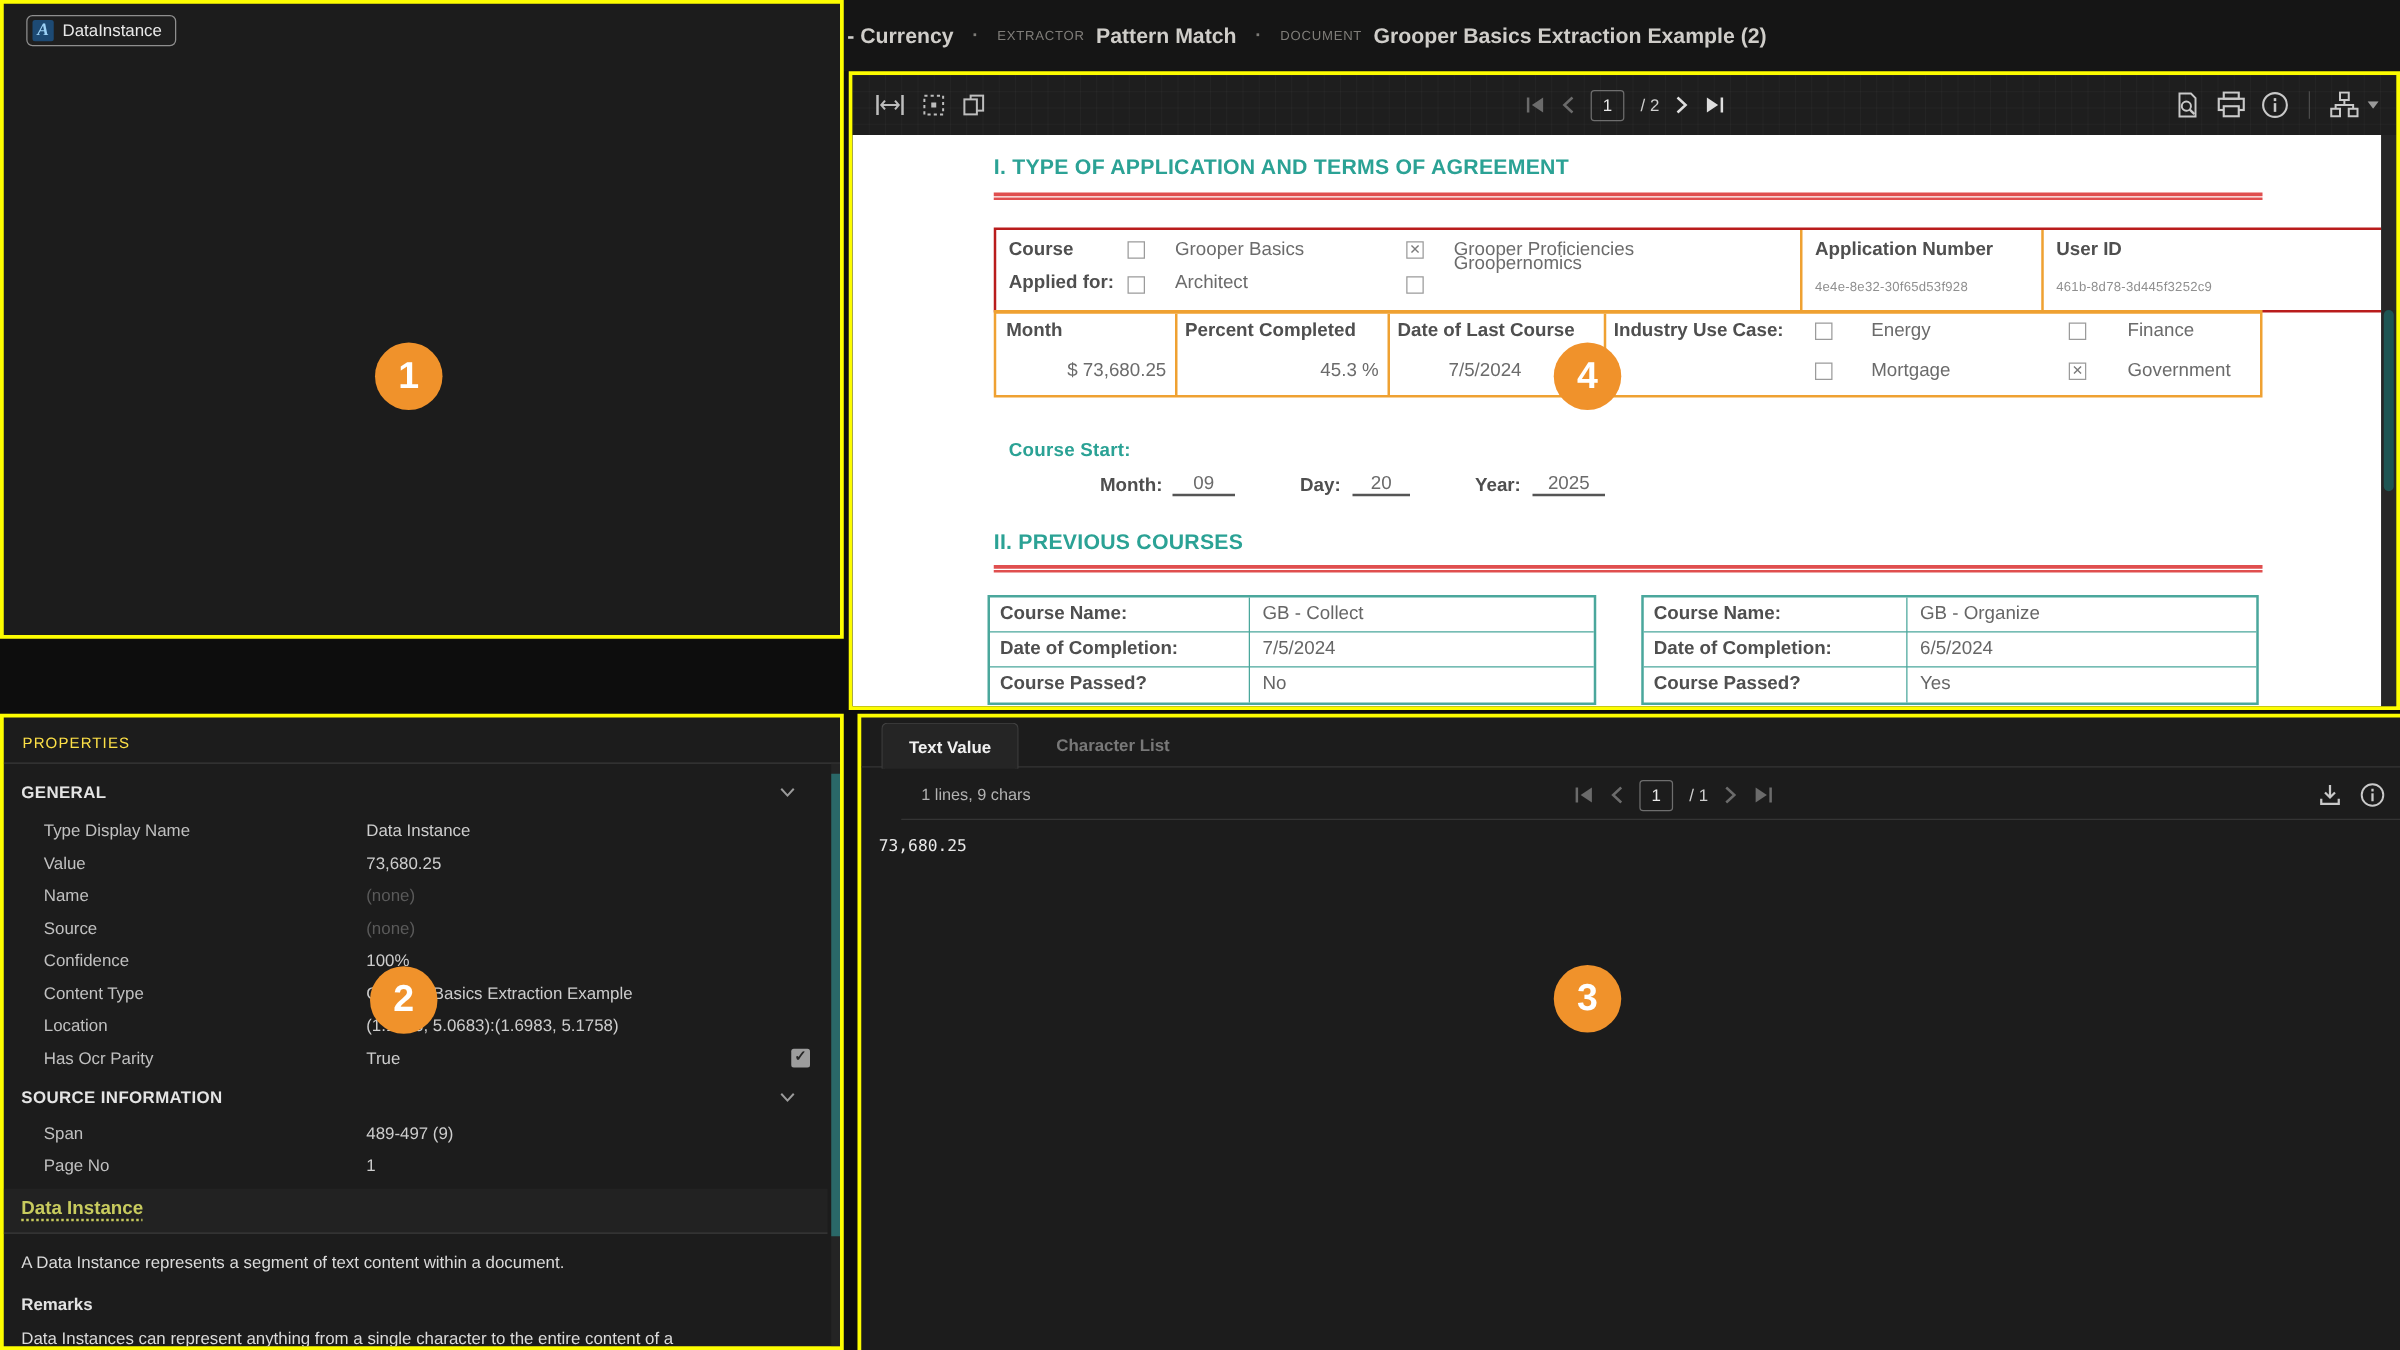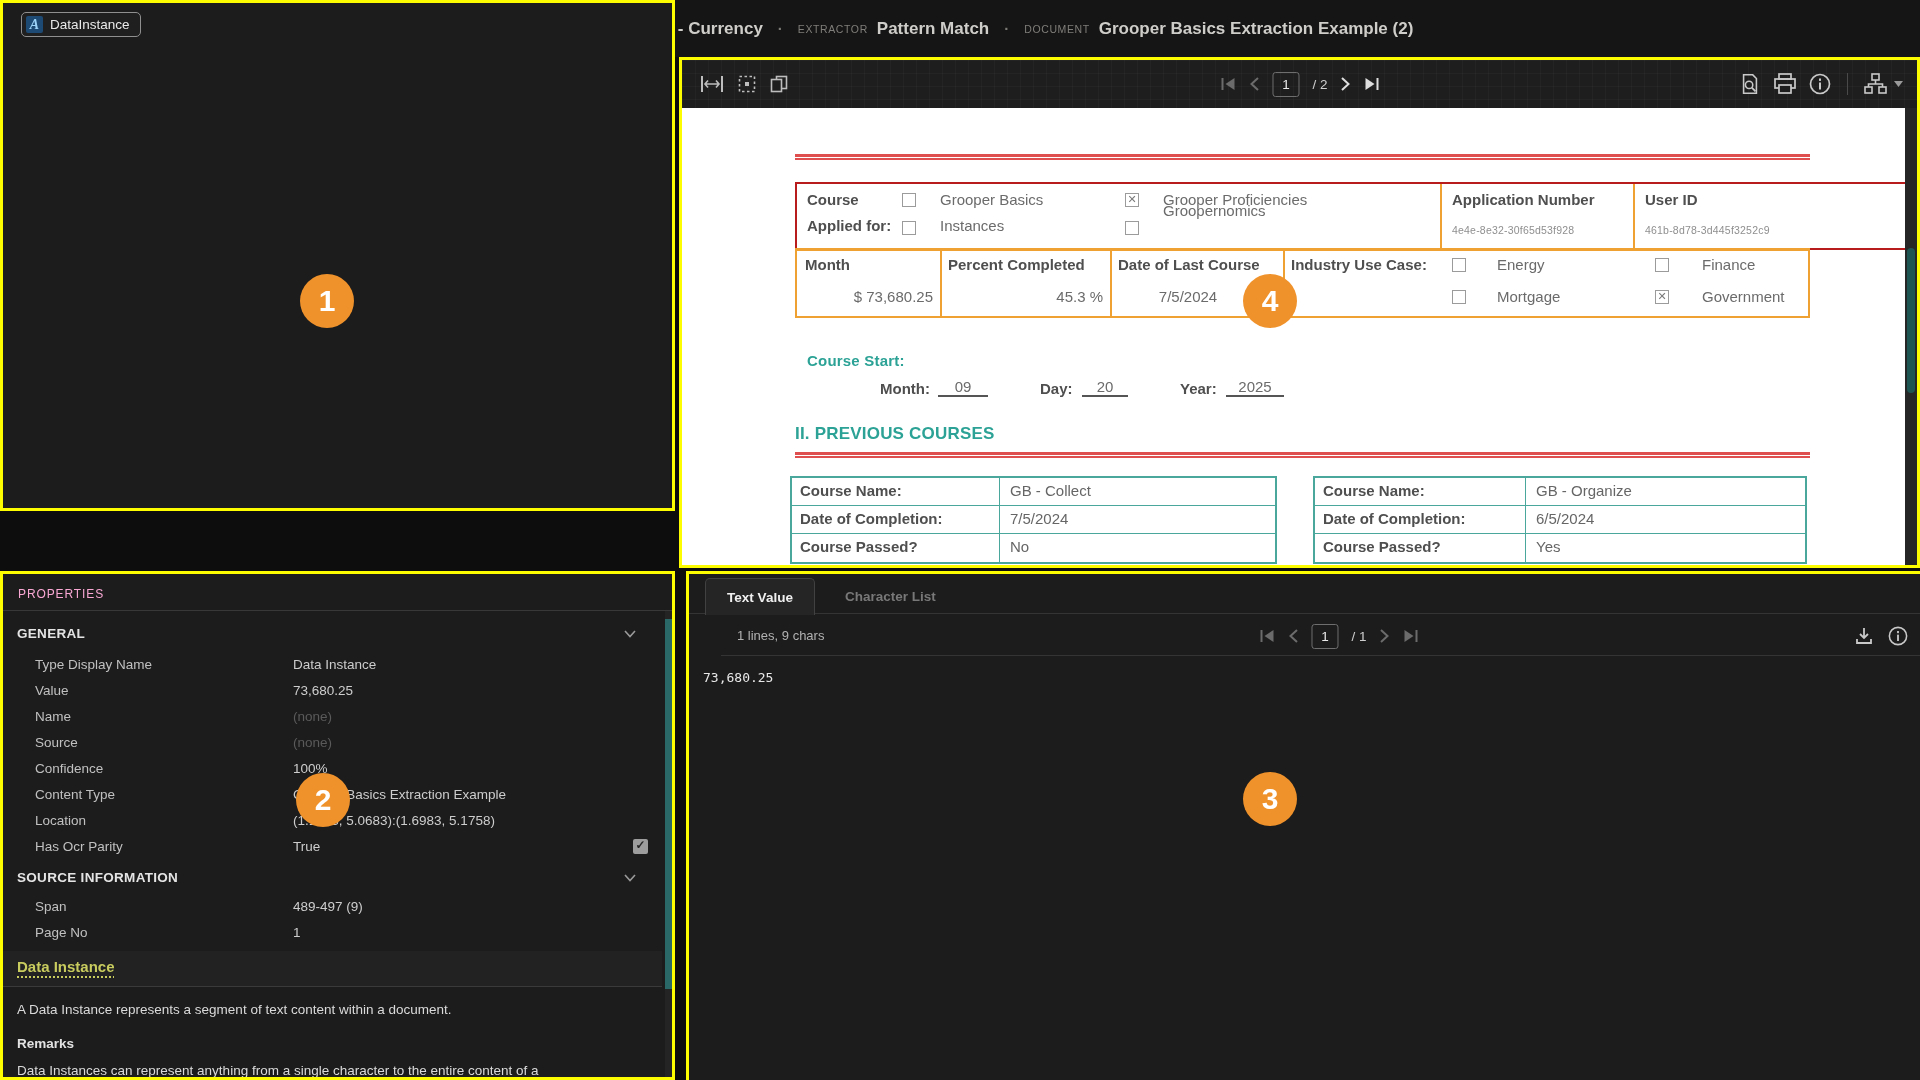--- a/index.html
+++ b/index.html
@@ -68,21 +68,21 @@
                          font-size:11px; color:#7a7a7a; }
   .blank { border-bottom:2px solid #555; text-align:center; color:#6b6b6b; font-size:15px; position:absolute; }
   .tealtable { position:absolute; border:2px solid #4aa79c; background:#fff; }
   .tealtable .row { height:28px; border-bottom:1px solid #4aa79c; position:relative; }
   .tealtable .row:last-child { border-bottom:none; }
   .tealtable .lbl { position:absolute; left:8px; top:4px; font-weight:bold; font-size:15px; color:#4f4f4f; }
   .tealtable .val { position:absolute; top:4px; font-size:15px; color:#666; }
   .tealtable .coldiv { position:absolute; top:0; bottom:0; width:1px; background:#4aa79c; }
 
   
-  .props-title { position:absolute; left:15px; top:13px; font-size:12px; color:#f9a8d4; letter-spacing:.9px; }
+  .props-title { position:absolute; left:15px; top:13px; font-size:12px; color:#fde047; letter-spacing:.9px; }
   .hr { position:absolute; left:0; right:0; height:1px; background:#383838; }
   .sec-hdr { position:absolute; left:14px; font-size:13.5px; font-weight:bold; color:#e4e4e4; letter-spacing:.3px; }
   .sec-chev { position:absolute; right:36px; color:#9a9a9a; }
   .prow-label { position:absolute; left:32px; font-size:13.5px; color:#c0c0c0; }
   .prow-value { position:absolute; left:290px; font-size:13.5px; color:#cdcdcd; }
   .dim { color:#5a5a5a !important; }
   .pcheck { position:absolute; left:630px; width:15px; height:15px; background:#9d9d9d; border-radius:2px; }
   .pcheck::before { content:"\2713"; position:absolute; width:100%; text-align:center; top:-1px;
                     font-size:12px; font-weight:bold; color:#262626; }
   .help-band { position:absolute; left:0; right:10px; top:377px; height:36px; background:#222222; border-bottom:1px solid #3a3a3a; }
@@ -211,31 +211,32 @@
           <rect x="15" y="14" width="7" height="6" fill="none" stroke="currentColor" stroke-width="1.6"></rect>
           <path d="M11.5 7 v4 M4.5 14 v-3 h14 v3" stroke="currentColor" stroke-width="1.6" fill="none"></path>
         </svg>
         <svg width="9" height="6" viewBox="0 0 9 6" style="margin-left:-6px">
           <polygon points="0,0 9,0 4.5,6" fill="#9a9a9a"></polygon>
         </svg>
       </div>
     </div>
 
     <div class="doc-page">
+      <div class="sec-title" style="left:113px; top:16px">I. TYPE OF APPLICATION AND TERMS OF AGREEMENT</div>
       <div class="red-rule" style="left:113px; top:46px"></div>
 
       <div class="abs" style="left:113px; top:74px; width:1215px; height:68px; border:2px solid #b91c1c">
         <div class="dline" style="left:643px; top:0; bottom:0; width:2px"></div>
         <div class="dline" style="left:836px; top:0; bottom:0; width:2px"></div>
         <div class="fbold" style="left:10px; top:7px">Course</div>
         <div class="fbold" style="left:10px; top:33px">Applied for:</div>
         <span class="cbx" style="left:105px; top:9px"></span>
         <div class="fval" style="left:143px; top:7px">Grooper Basics</div>
         <span class="cbx" style="left:105px; top:37px"></span>
-        <div class="fval" style="left:143px; top:33px">Instances</div>
+        <div class="fval" style="left:143px; top:33px">Architect</div>
         <span class="cbx checked" style="left:328px; top:9px"></span>
         <div class="fval" style="left:366px; top:7px">Grooper Proficiencies</div>
         <span class="cbx" style="left:328px; top:37px"></span>
         <div class="fval" style="left:366px; top:18px">Groopernomics</div>
         <div class="fbold" style="left:655px; top:7px">Application Number</div>
         <div class="fsmall" style="left:655px; top:40px">4e4e-8e32-30f65d53f928</div>
         <div class="fbold" style="left:848px; top:7px">User ID</div>
         <div class="fsmall" style="left:848px; top:40px">461b-8d78-3d445f3252c9</div>
       </div>
 

